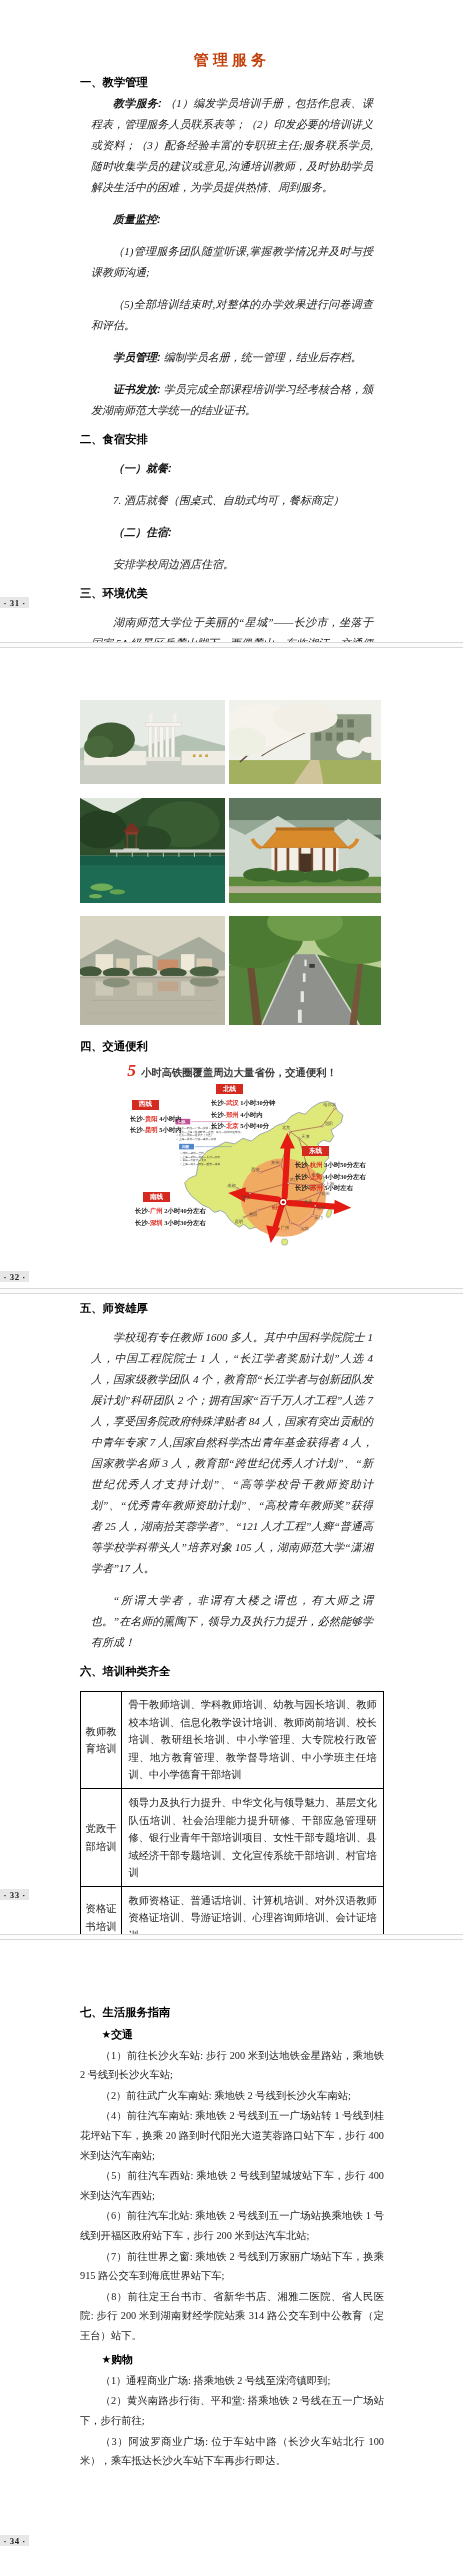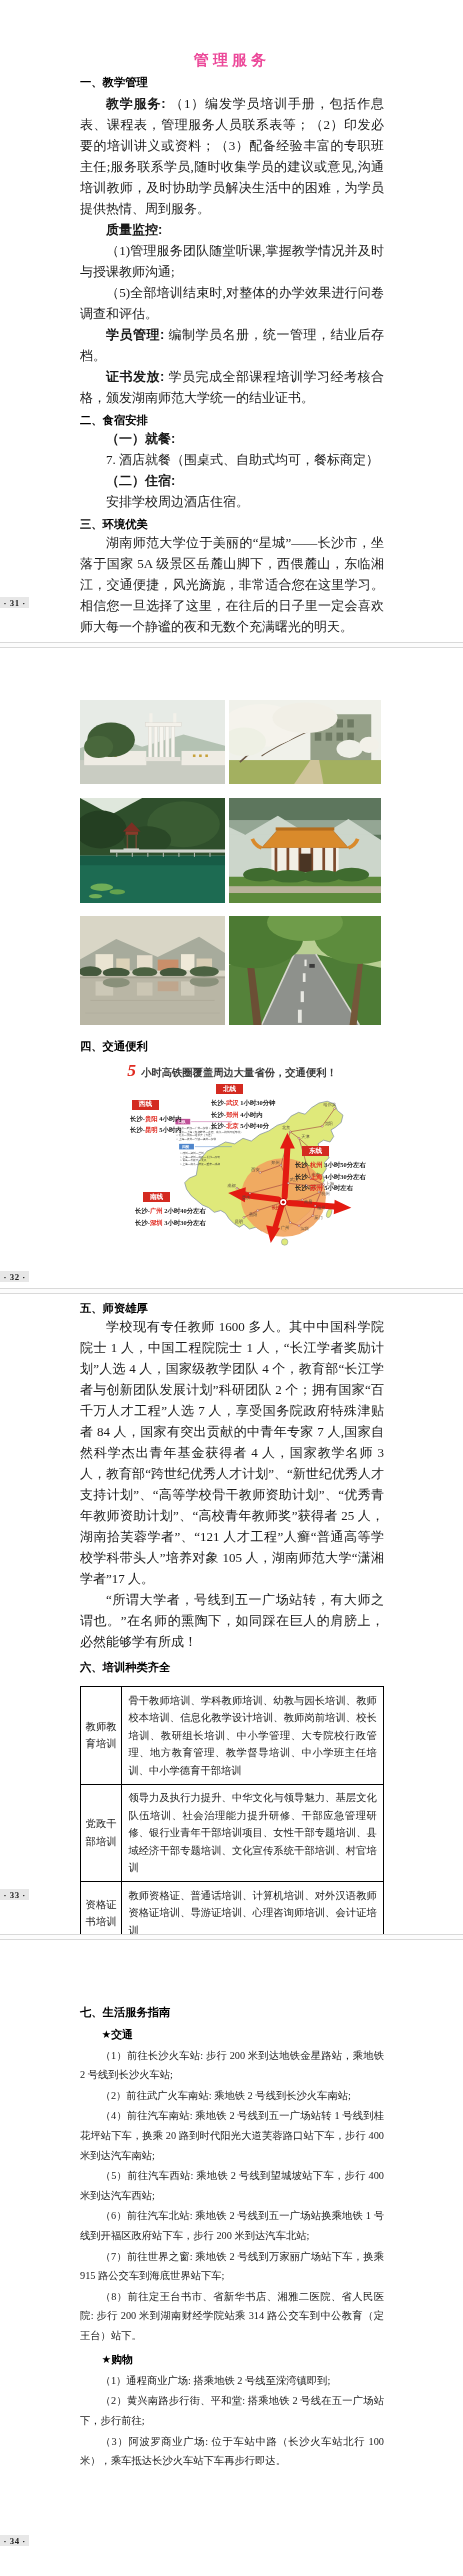--- a/index.html
+++ b/index.html
@@ -3,24 +3,24 @@
 <meta charset="utf-8">
 <style>
   html,body{margin:0;padding:0;background:#fff;}
   body{width:464px;font-family:"Liberation Serif","DejaVu Serif",serif;color:#1a1a1a;}
   .doc{padding-top:2.1px;border-bottom:0.5px solid #d8d8d8;}
   .page{position:relative;height:640px;padding:0 80px;box-sizing:border-box;background:#fff;overflow:hidden;}
   .page-gap{height:4.1px;border-top:0.5px solid #d9d9d9;border-bottom:0.5px solid #d9d9d9;background:#fcfcfc;}
 
   
   .doc-title{margin:49px 0 0;text-align:center;font-family:"Liberation Sans","DejaVu Sans",sans-serif;
-             font-weight:bold;font-size:15px;color:#ec4899;letter-spacing:4.1px;}
+             font-weight:bold;font-size:15px;color:#c2410c;letter-spacing:4.1px;}
   h2.sec{margin:21.6px 0 0;font-family:"Liberation Sans","DejaVu Sans",sans-serif;font-size:11.3px;font-weight:bold;color:#000;}
   h3.star{margin:7.2px 0 4.1px;font-family:"Liberation Sans","DejaVu Sans",sans-serif;font-size:10.8px;font-weight:bold;color:#000;text-indent:2em;}
-  p.body{margin:0;font-size:13px;line-height:21px;text-align:justify;}
+  p.body{margin:11px;font-size:11px;line-height:21px;text-align:justify;font-style:italic;}
   .ind{text-indent:2em;}
   b.lbl{font-family:"Liberation Sans","DejaVu Sans",sans-serif;}
   .pageno{position:absolute;left:0;right:0;bottom:34px;}
   .pageno span{display:inline-block;background:#e7e7e7;padding:0.5px 3.6px;font-weight:bold;font-size:8.8px;color:#222;letter-spacing:0.5px;}
   #p2 .pageno{bottom:6.2px;}
 
   
   #p1 h2.first{margin-top:24px;}
   #p1 p.teach{margin-top:2.6px;}
   #p1 h2.sec{margin-top:5.2px;}
@@ -390,21 +390,21 @@
     </div>
 
     <div class="pageno"><span>· 32 ·</span></div>
   </section>
 
   <div class="page-gap"></div>
 
   <section class="page" id="p3">
     <h2 class="sec first">五、师资雄厚</h2>
     <p class="body ind">学校现有专任教师 1600 多人。其中中国科学院院士 1 人，中国工程院院士 1 人，“长江学者奖励计划”人选 4 人，国家级教学团队 4 个，教育部“长江学者与创新团队发展计划”科研团队 2 个；拥有国家“百千万人才工程”人选 7 人，享受国务院政府特殊津贴者 84 人，国家有突出贡献的中青年专家 7 人,国家自然科学杰出青年基金获得者 4 人，国家教学名师 3 人，教育部“跨世纪优秀人才计划”、“新世纪优秀人才支持计划”、“高等学校骨干教师资助计划”、“优秀青年教师资助计划”、“高校青年教师奖”获得者 25 人，湖南拾芙蓉学者”、“121 人才工程”人癣“普通高等学校学科带头人”培养对象 105 人，湖南师范大学“潇湘学者”17 人。</p>
-    <p class="body ind">“所谓大学者，号线到五一广场站转，有大师之谓也。”在名师的熏陶下，如同踩在巨人的肩膀上，必然能够学有所成！</p>
+    <p class="body ind">“所谓大学者，非谓有大楼之谓也，有大师之谓也。”在名师的熏陶下，领导力及执行力提升，必然能够学有所成！</p>
     <h2 class="sec">六、培训种类齐全</h2>
     <table class="train">
       <tbody>
 
           <tr>
             <td class="cat">教师教育培训</td>
             <td>骨干教师培训、学科教师培训、幼教与园长培训、教师校本培训、信息化教学设计培训、教师岗前培训、校长培训、教研组长培训、中小学管理、大专院校行政管理、地方教育管理、教学督导培训、中小学班主任培训、中小学德育干部培训</td>
           </tr>
 
           <tr>

